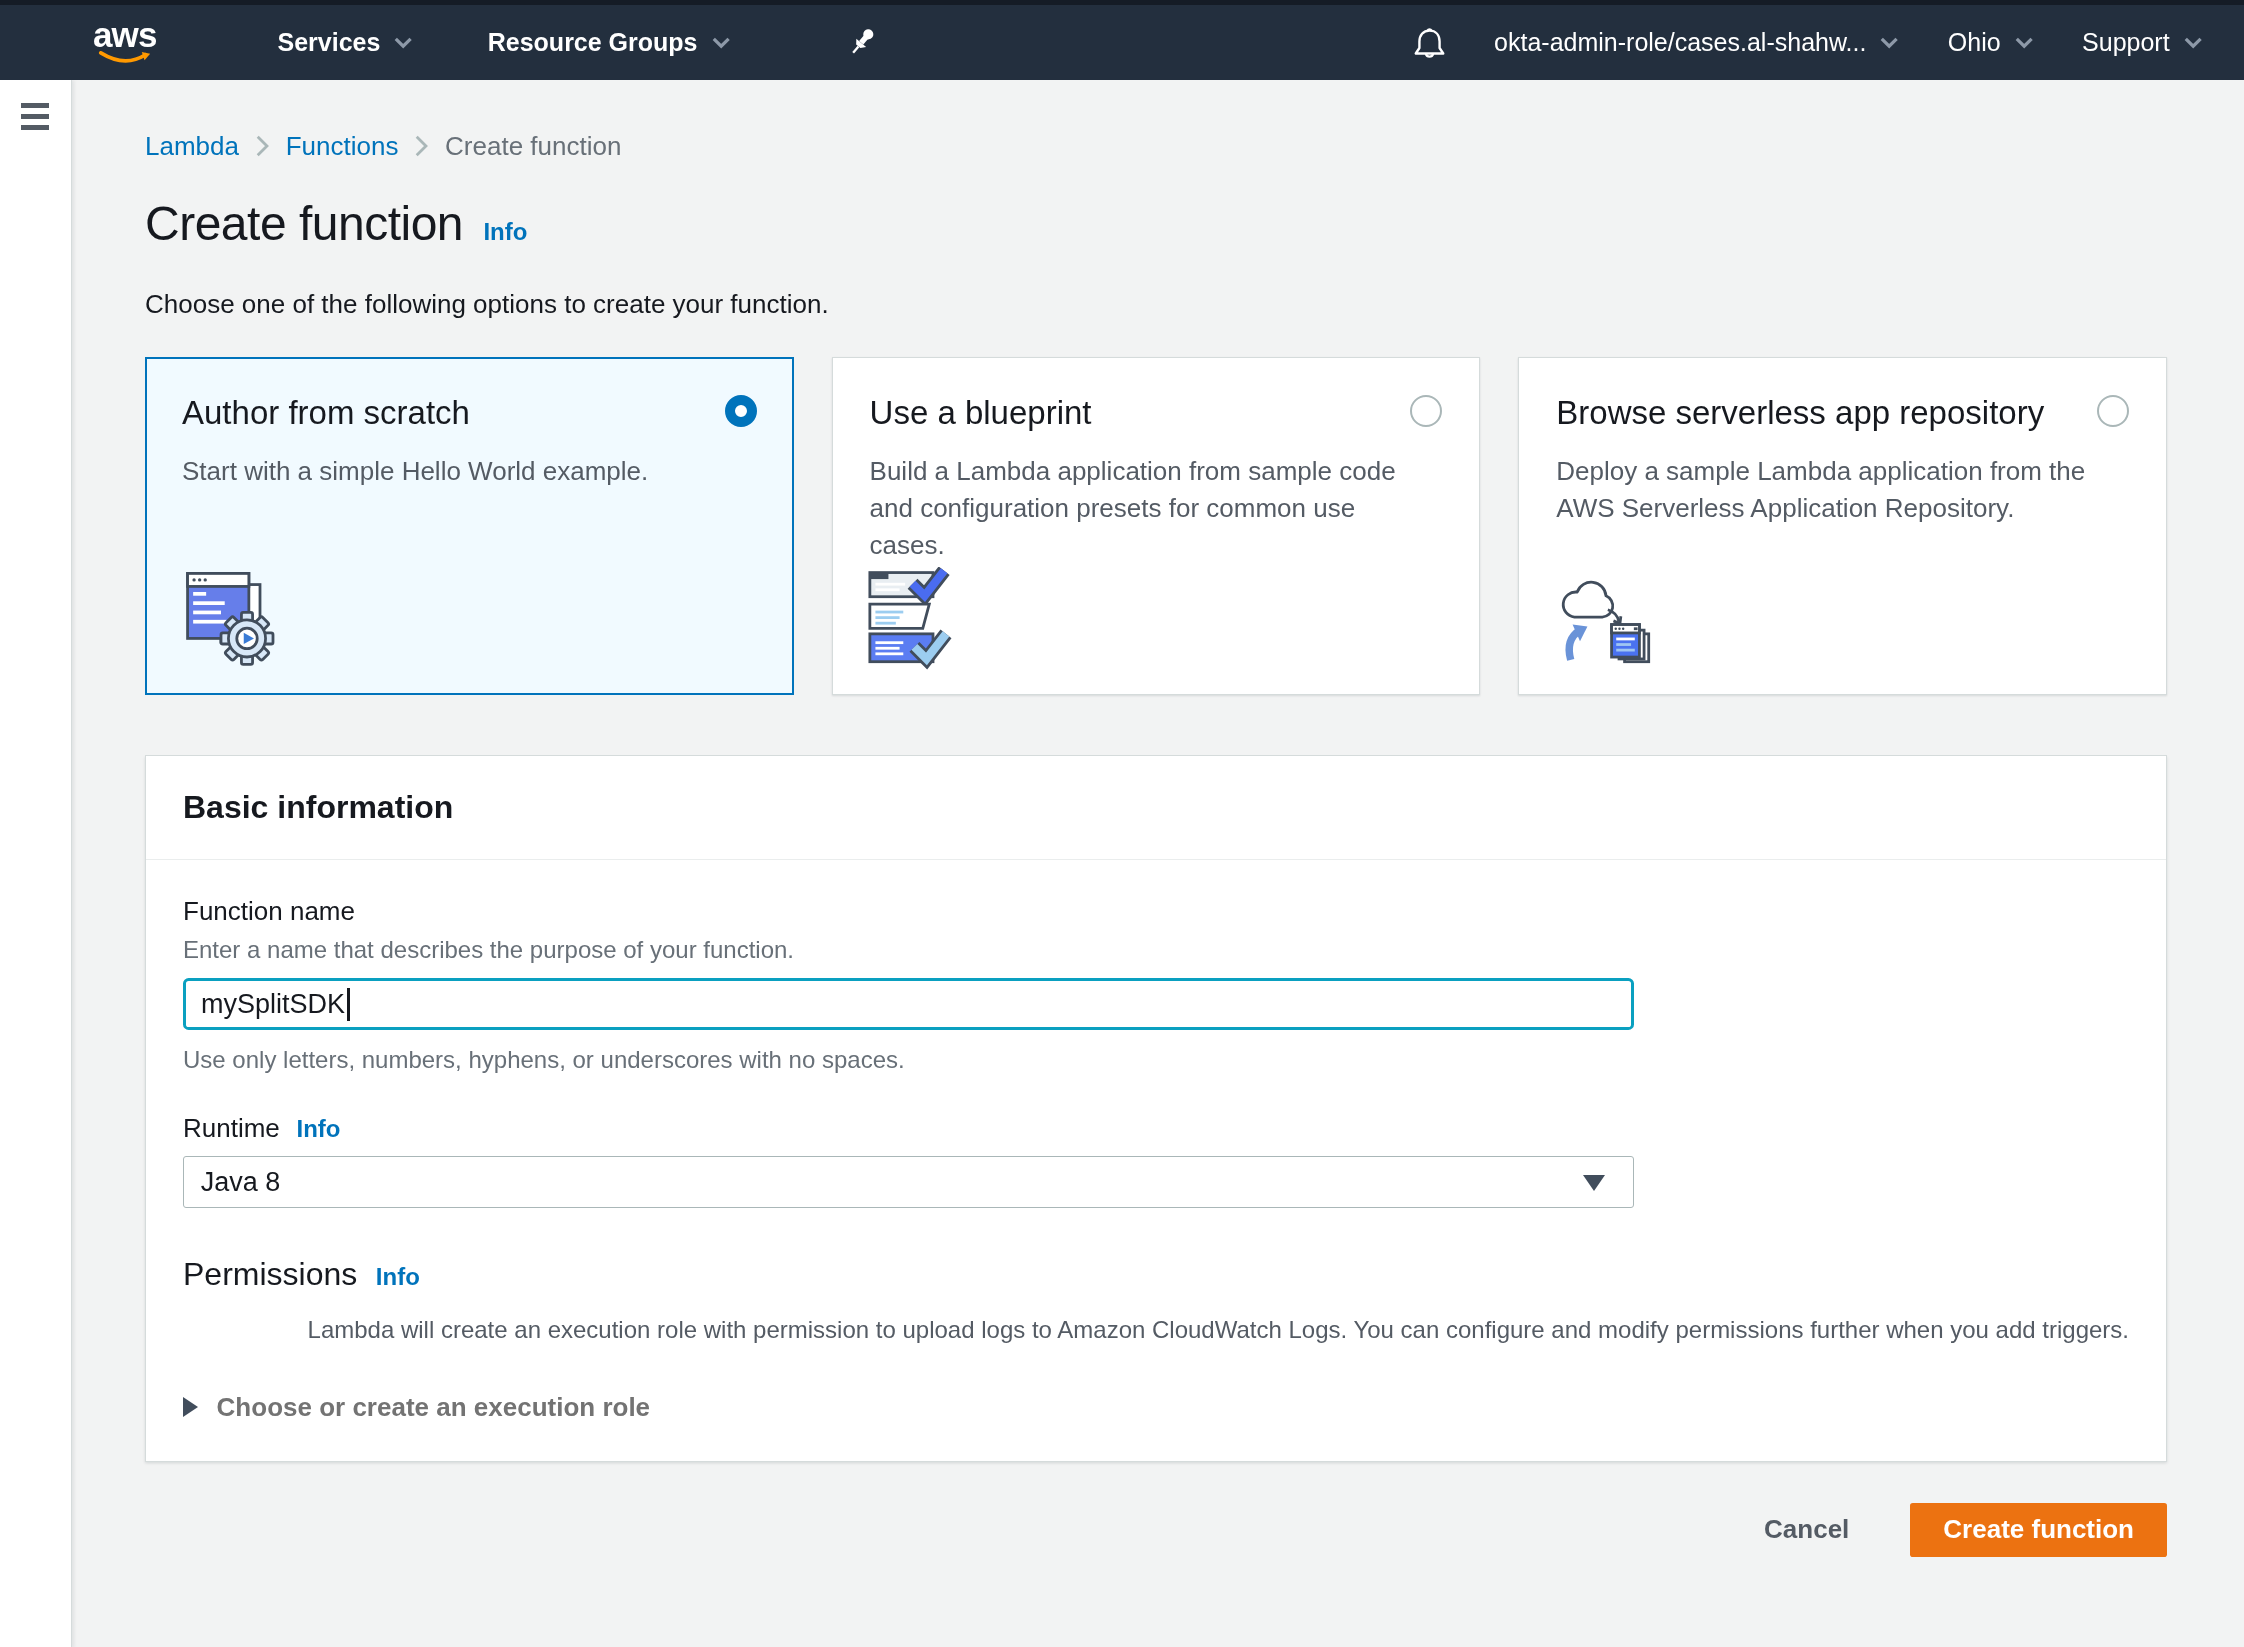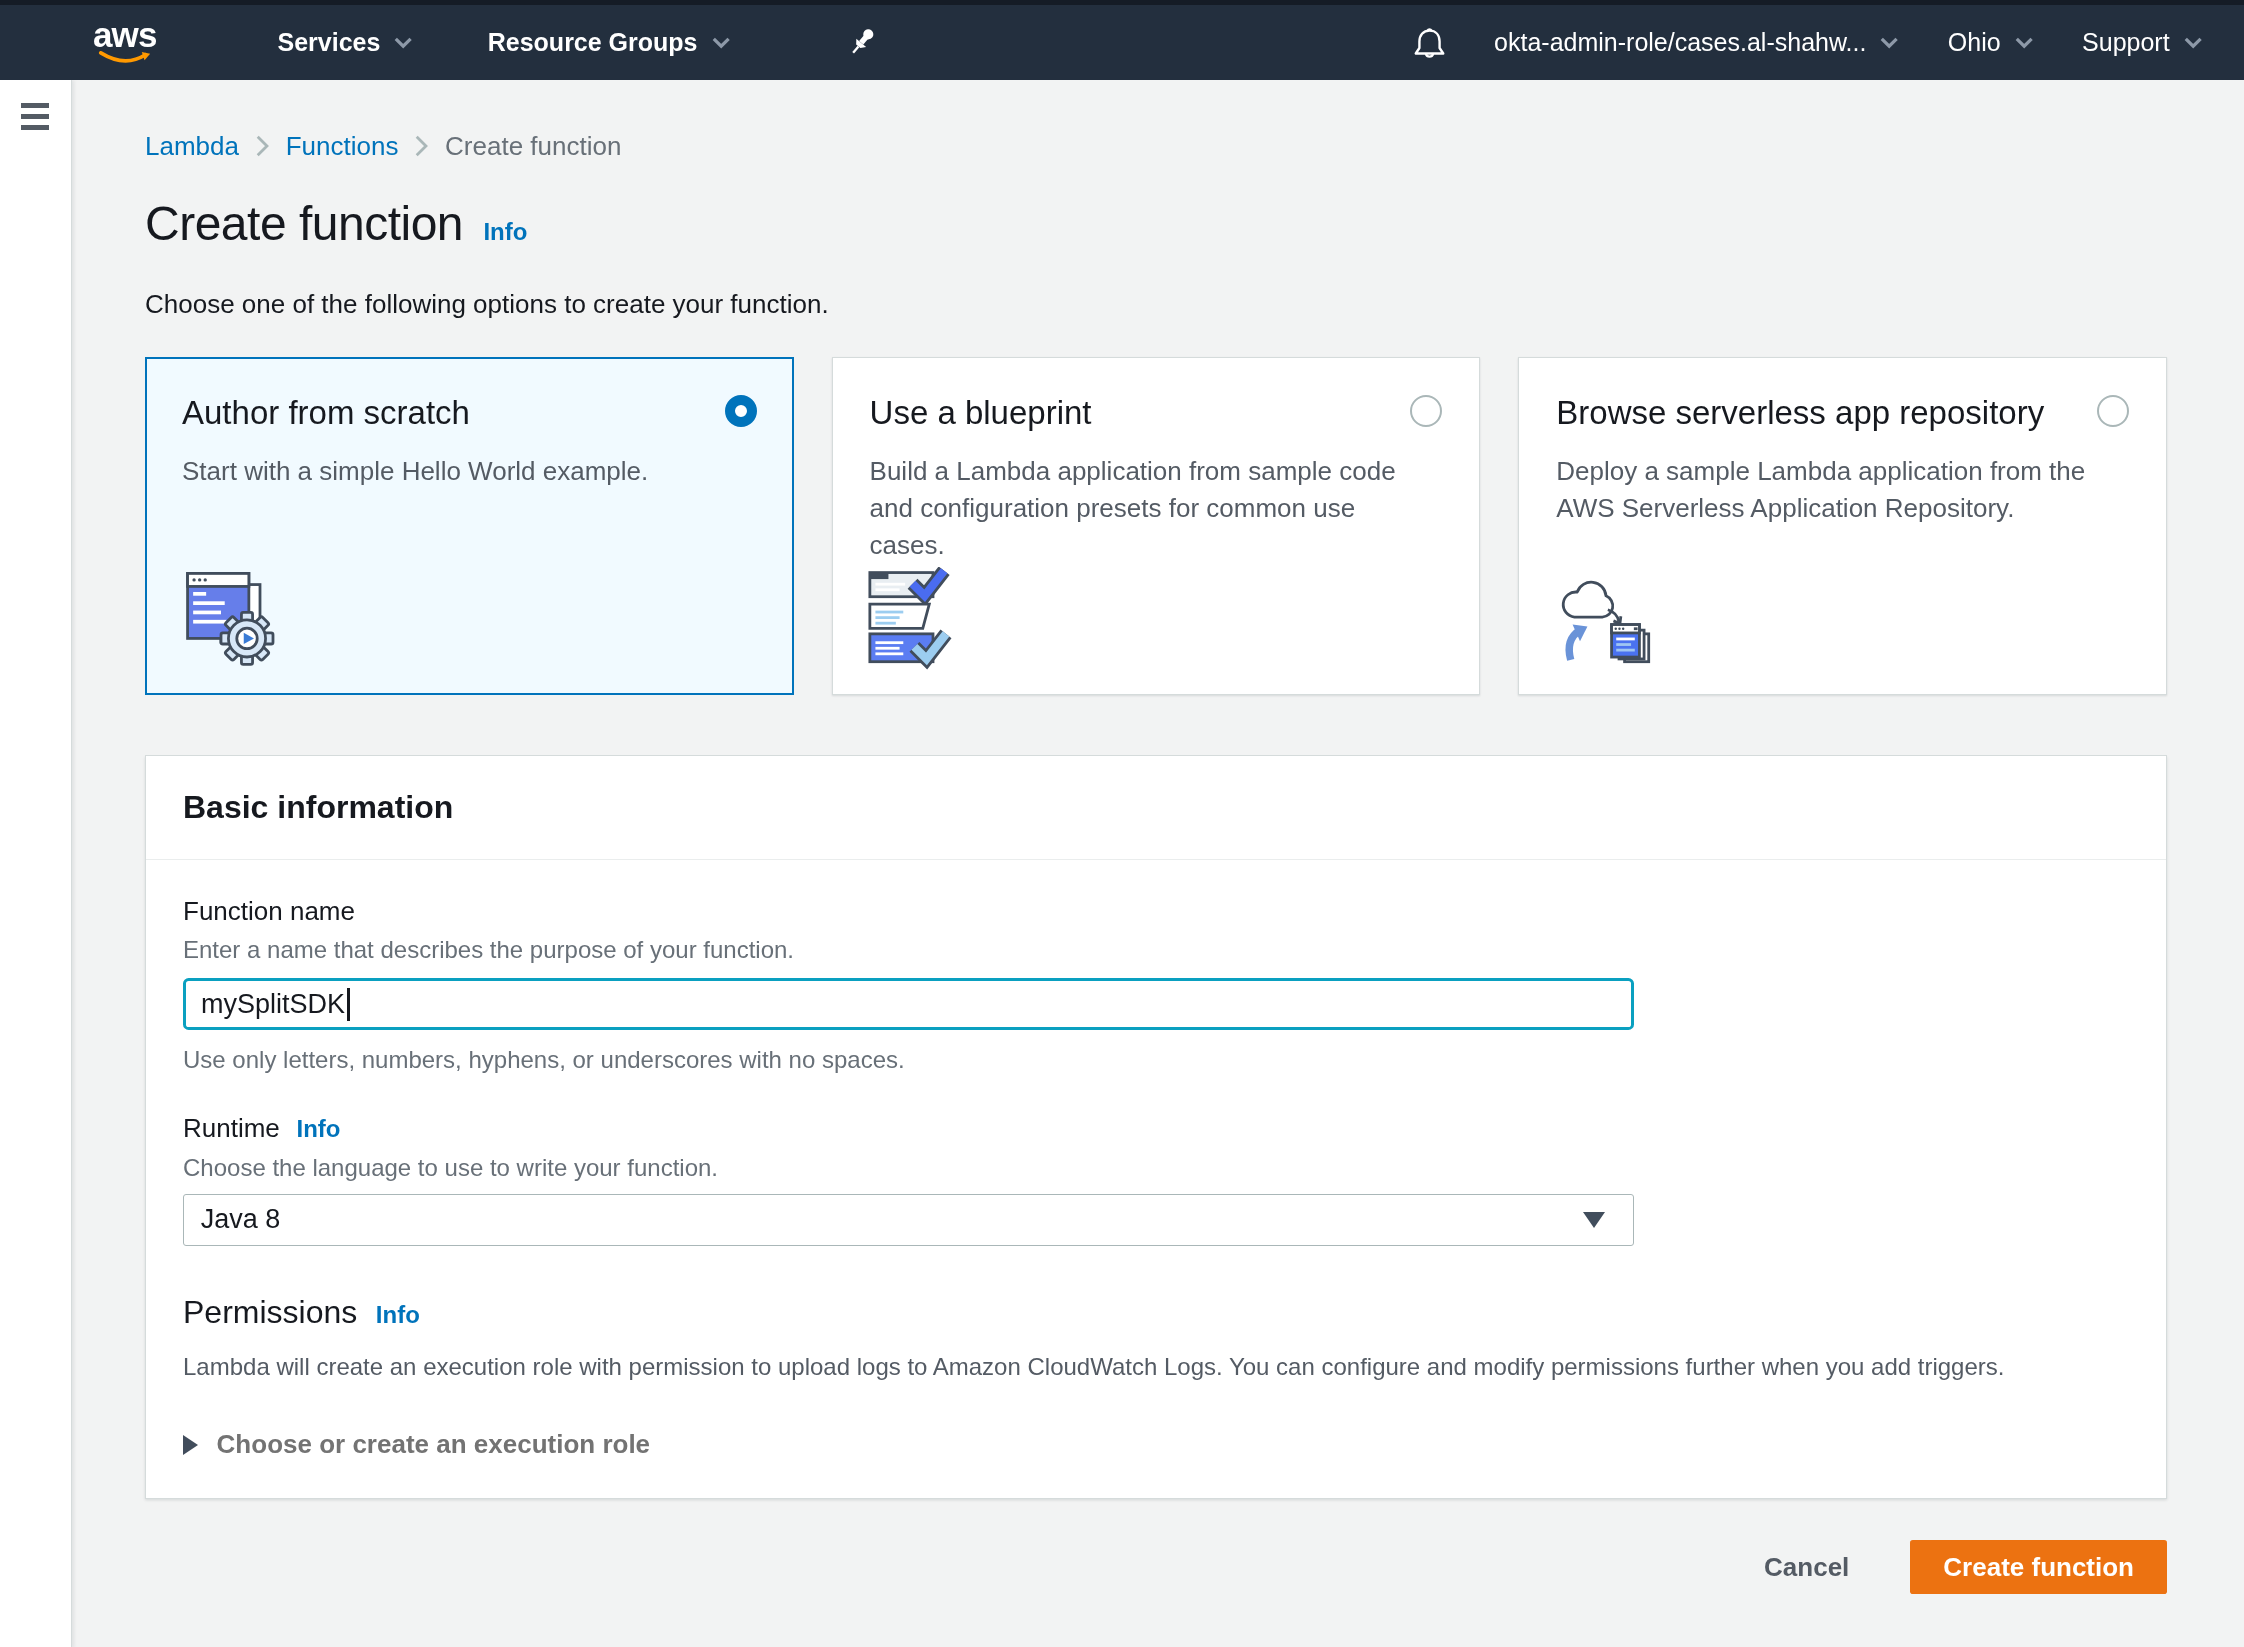--- a/index.html
+++ b/index.html
@@ -108,21 +108,21 @@
   .select-caret {
     position: absolute; right: 28px; top: 17.6px;
     width: 0; height: 0;
     border-left: 11px solid transparent; border-right: 11px solid transparent;
     border-top: 16px solid #414d5c;
   }
 
   .permissions-block { margin-top: 46px; }
   .perm-title-row { display: flex; align-items: baseline; gap: 18.6px; }
   .perm-title { font-size: 32px; line-height: 41px; color: #16191f; }
-  .perm-desc { margin-top: 18.6px; font-size: 24px; line-height: 32px; color: #545b64; }
+  .perm-desc { margin-top: 18.6px; font-size: 24px; line-height: 32px; color: #545b64; text-align: right; }
 
   .expander { margin-top: 45px; display: flex; align-items: center; gap: 18.6px; cursor: pointer; }
   .expander-triangle {
     width: 0; height: 0;
     border-top: 10.2px solid transparent; border-bottom: 10.2px solid transparent;
     border-left: 15px solid #414d5c;
   }
   .expander-label { font-size: 26px; font-weight: 700; color: #737373; line-height: 33px; }
 
   
@@ -342,21 +342,20 @@
           <span class="text-caret"></span>
         </div>
         <div class="constraint">Use only letters, numbers, hyphens, or underscores with no spaces.</div>
       </div>
 
       <div class="runtime-block">
         <div class="field-label-row">
           <span class="field-label">Runtime</span>
           <span class="info-link">Info</span>
         </div>
-        <div class="helper">Choose the language to use to write your function.</div>
         <div class="select-box" role="combobox">
           <span>Java 8</span>
           <span class="select-caret"></span>
         </div>
       </div>
 
       <div class="permissions-block">
         <div class="perm-title-row">
           <span class="perm-title">Permissions</span>
           <span class="info-link">Info</span>

